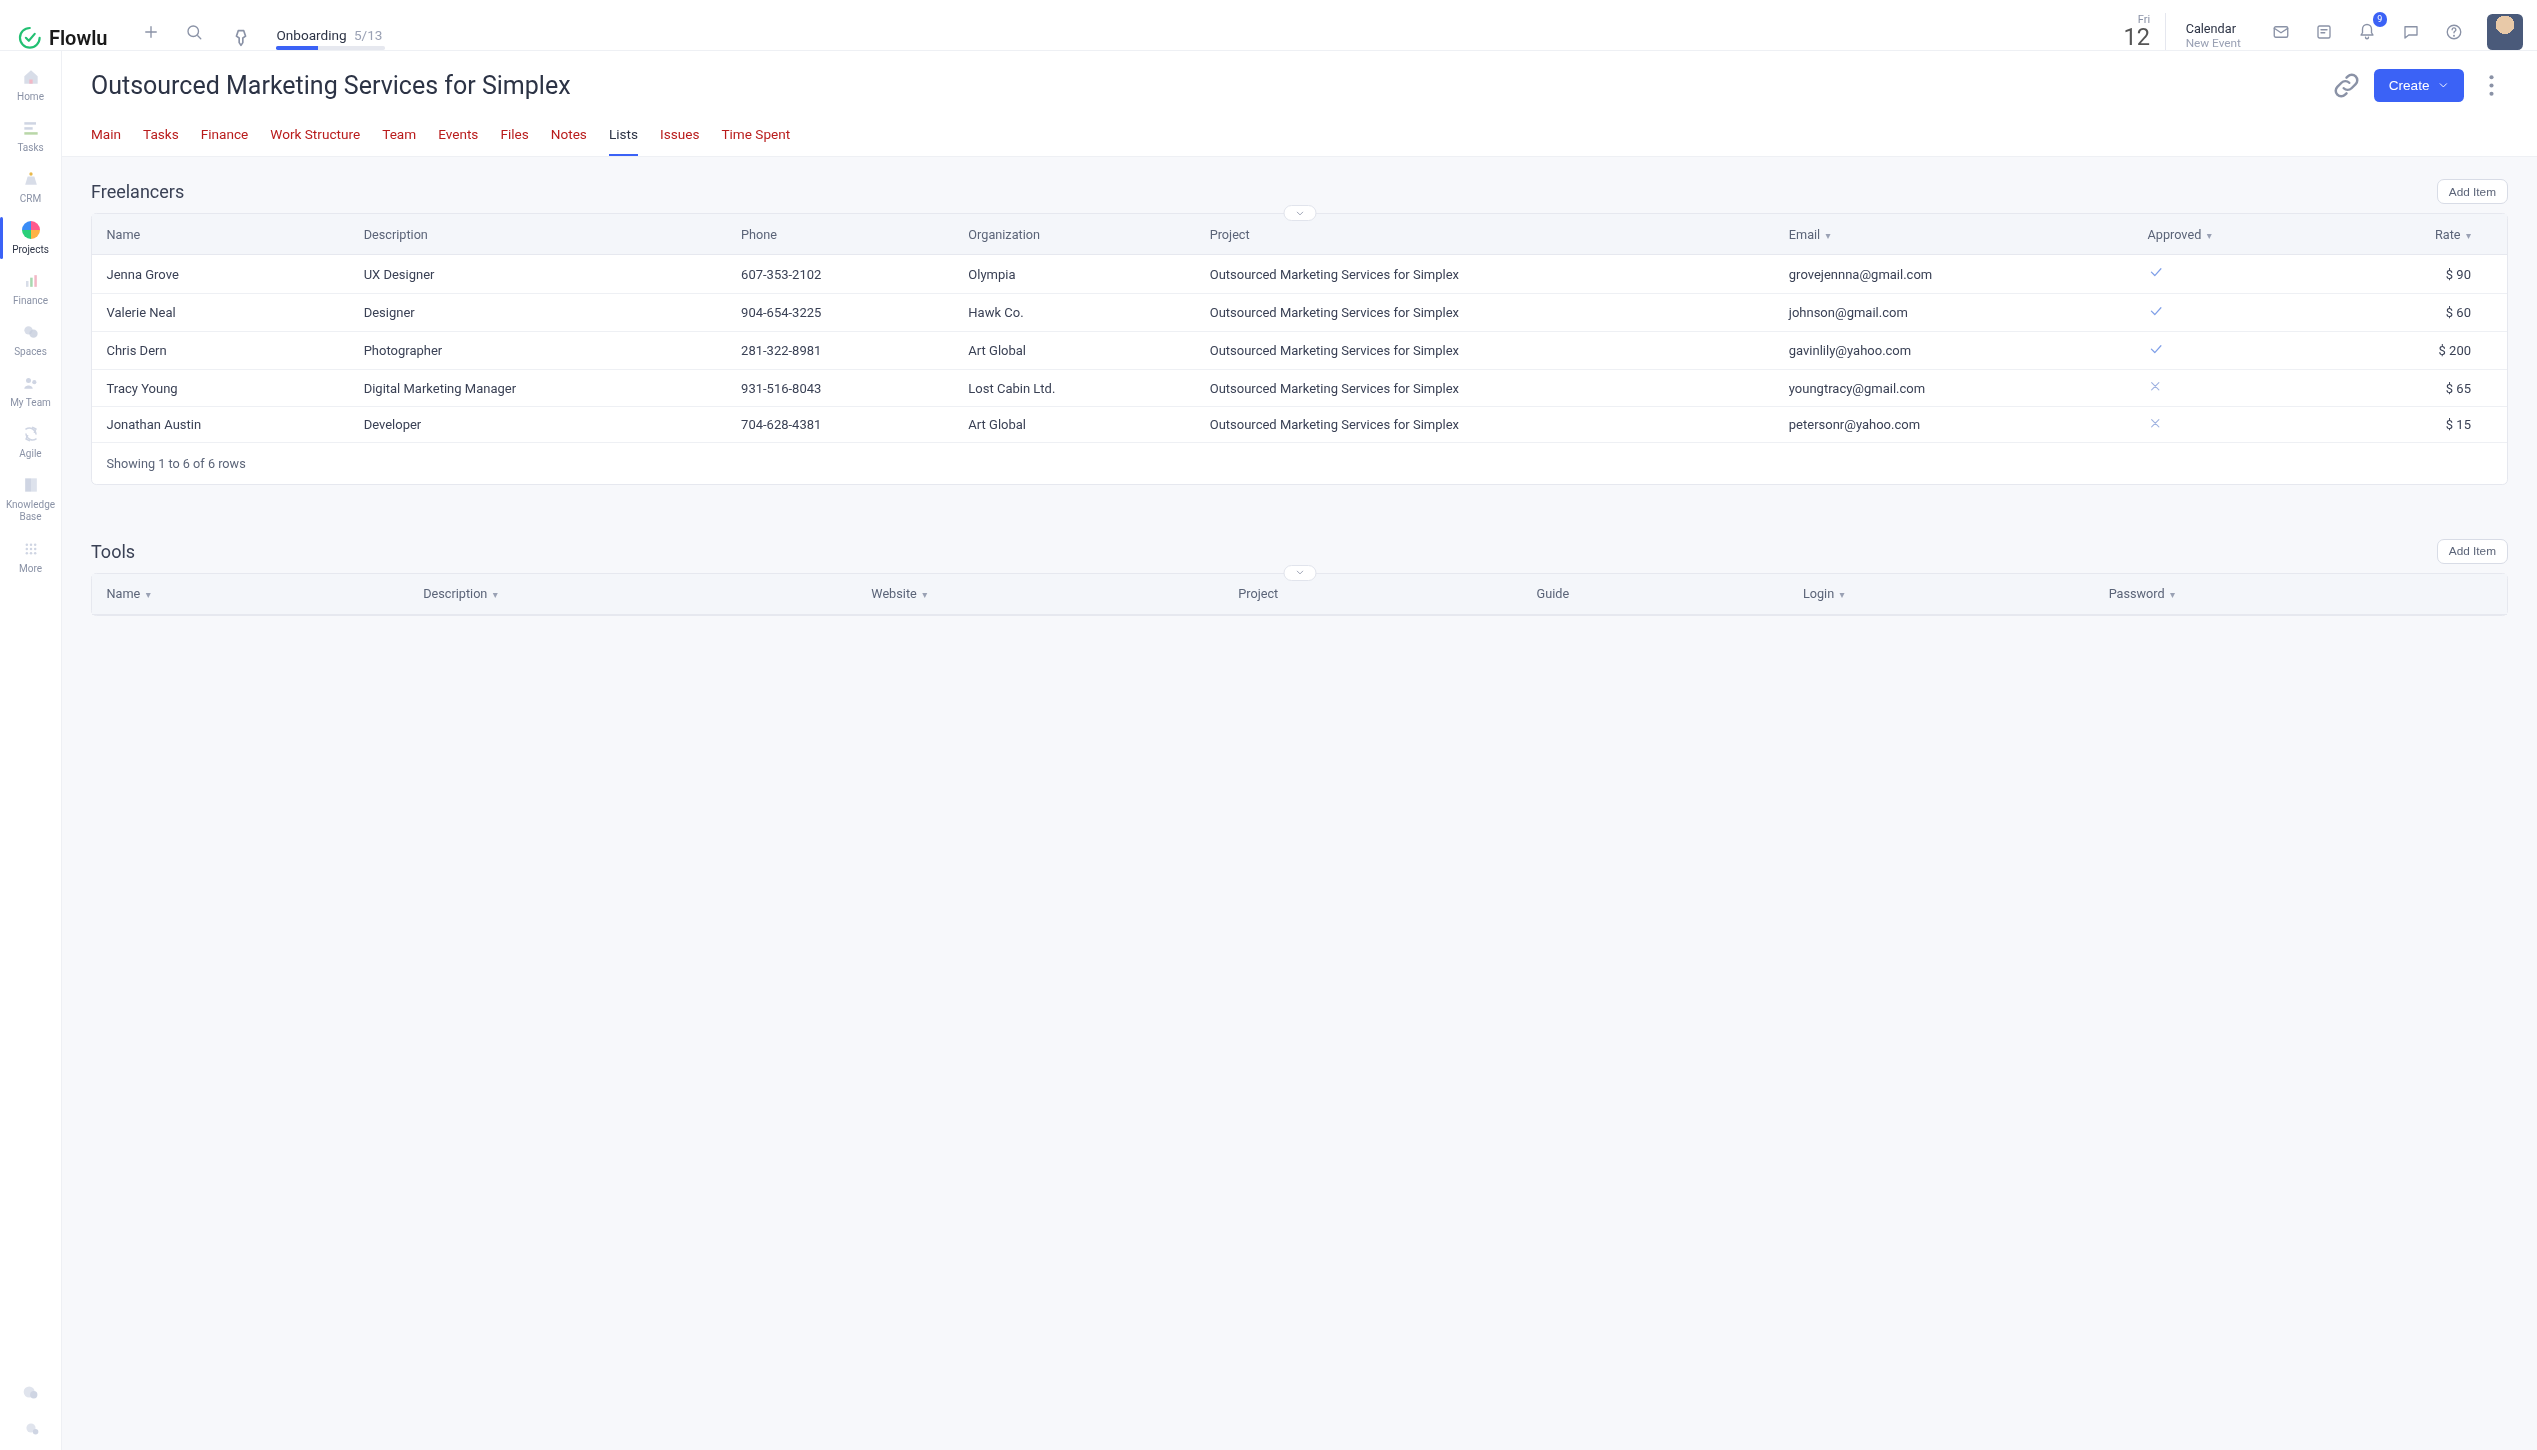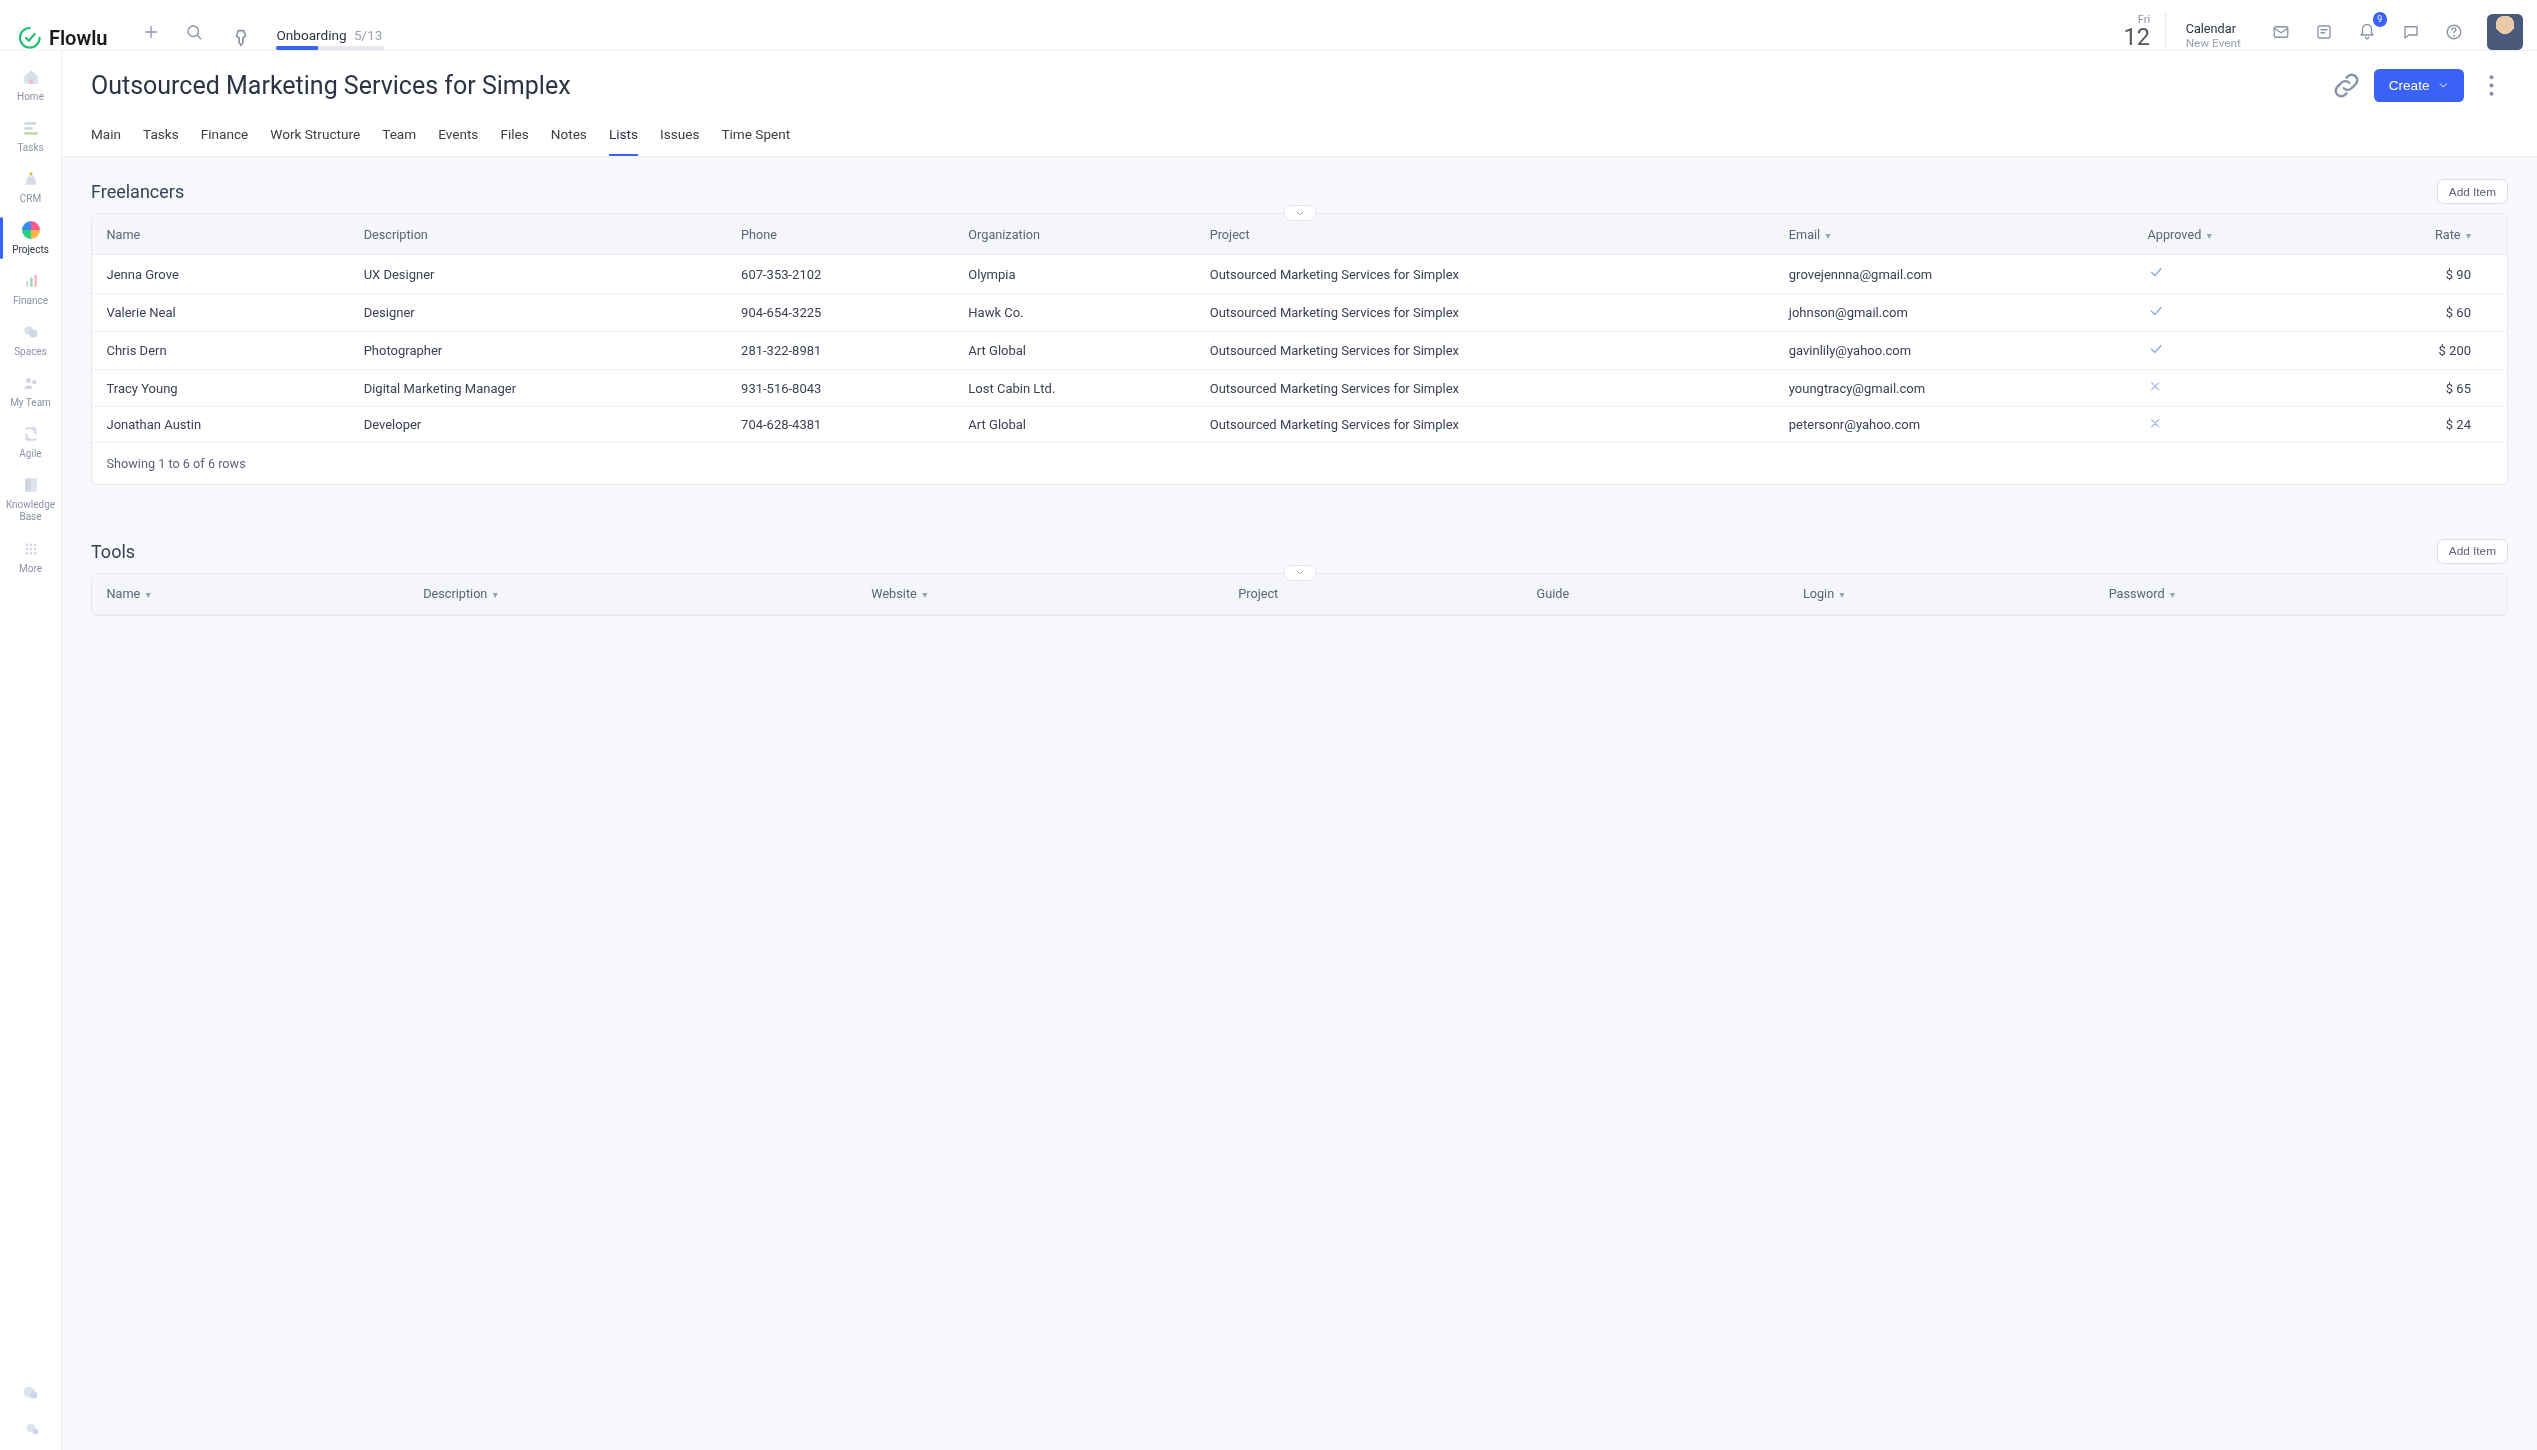--- a/index.html
+++ b/index.html
@@ -45,21 +45,21 @@
 
 
 .main { flex: 1; overflow: auto; background: #f7f8fb; }
 .page-header { background: #fff; padding: 18px 29px 0 29px; }
 .title-row { display: flex; align-items: center; gap: 11px; }
 .page-title { font-size: 25px; font-weight: 400; color: #2c3345; flex: 1; }
 .link-icon { width: 33px; height: 33px; display: flex; align-items: center; justify-content: center; color: #8a92a6; cursor: pointer; }
 .create-btn { background: #3b62f6; color: #fff; border: none; border-radius: 5.4px; padding: 9px 14.5px; font-size: 13.6px; display: flex; align-items: center; gap: 7.3px; cursor: pointer; }
 .dots-btn { width: 33px; height: 33px; display: flex; align-items: center; justify-content: center; color: #8a92a6; cursor: pointer; }
 .tabs { display: flex; gap: 22px; margin-top: 14.5px; }
-.tab { padding: 9px 0 12.7px 0; font-size: 13.6px; color: #404040; cursor: pointer; border-bottom: 2.7px solid transparent; }
+.tab { padding: 9px 0 12.7px 0; font-size: 13.6px; color: #b91c1c; cursor: pointer; border-bottom: 2.7px solid transparent; }
 .tab.active { color: #2c3345; border-bottom-color: #3b62f6; }
 .tabline { height: 0.9px; background: #eef0f4; }
 
 .content { padding: 22px 29px; }
 .list-header { display: flex; align-items: center; margin-bottom: 9px; }
 .list-title { font-size: 18px; color: #3a4155; flex: 1; font-weight: 400; }
 .add-item-btn { border: 0.9px solid #d8dce6; background: #fff; color: #5b6478; font-size: 11.8px; padding: 4.5px 11px; border-radius: 7px; cursor: pointer; }
 
 .table-wrap { background: #fff; border: 0.9px solid #e6e8ef; border-radius: 5.4px; position: relative; }
 .collapse-handle { position: absolute; top: -9px; left: 50%; transform: translateX(-50%); width: 33px; height: 16.3px; background: #fff; border: 0.9px solid #e1e4ec; border-radius: 9px; display: flex; align-items: center; justify-content: center; color: #8a92a6; cursor: pointer; font-size: 11px; }
@@ -389,21 +389,21 @@
                 <tr>
                   <td>Jonathan Austin</td>
                   <td>Developer</td>
                   <td>704-628-4381</td>
                   <td>Art Global</td>
                   <td>Outsourced Marketing Services for Simplex</td>
                   <td>petersonr@yahoo.com</td>
                   <td><svg width="14.5" height="14.5" viewBox="0 0 24 24" class="xmk">
                       <path d="M6 6l12 12M18 6L6 18"></path>
                     </svg></td>
-                  <td class="rate-col">$ 24</td>
+                  <td class="rate-col">$ 15</td>
                 </tr>
               </tbody>
           </table>
           <div class="footer">Showing 1 to 6 of 6 rows</div>
         </div>
 
         <div style="height:54px"></div>
 
         <div class="list-header">
           <div class="list-title">Tools</div>

